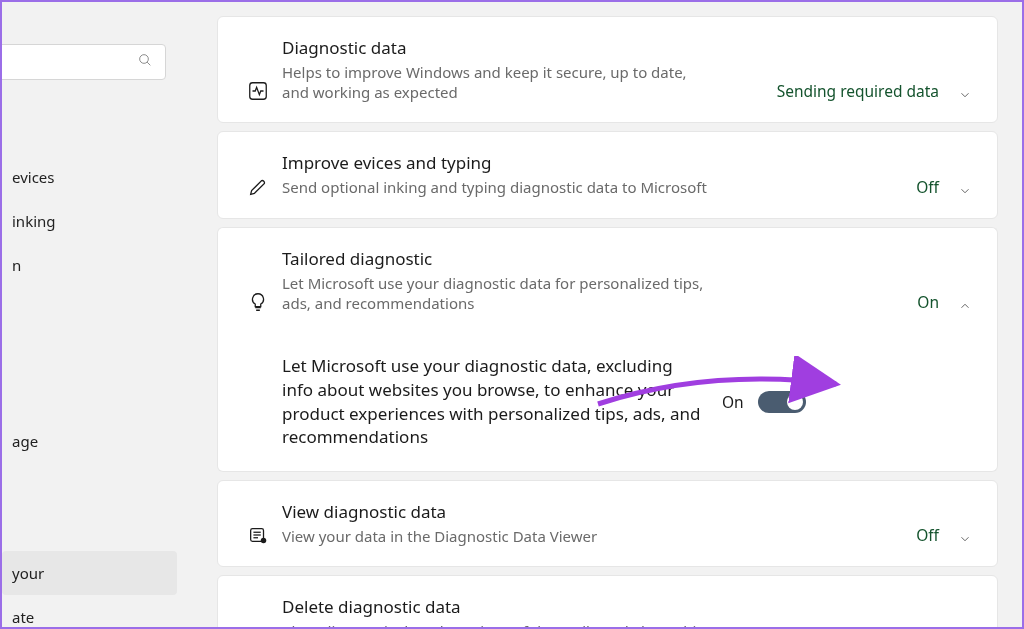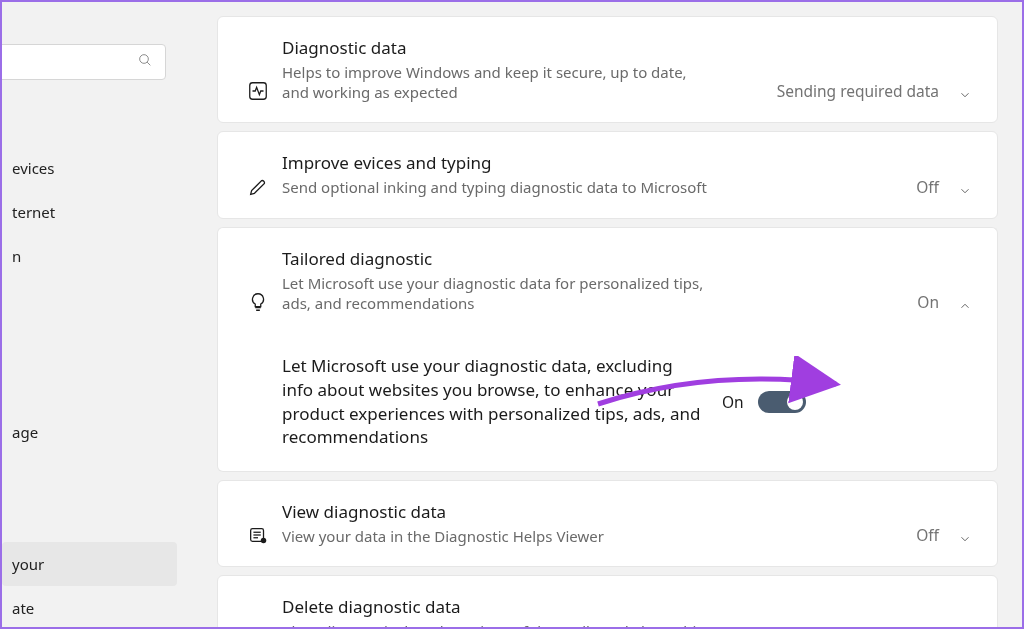--- a/index.html
+++ b/index.html
@@ -12,21 +12,21 @@
     color: #1b1b1b;
   }
   .layout { display: flex; height: 100%; }
 
   
   .sidebar {
     width: 175px;
     flex-shrink: 0;
     background: #f2f2f2;
     position: relative;
-    padding-top: 20px;
+    padding-top: 29px;
   }
   .search-box {
     position: absolute;
     top: 42px;
     left: -20px;
     width: 184px;
     height: 36px;
     background: #fff;
     border: 1px solid #d6d6d6;
     border-radius: 4px;
@@ -74,21 +74,21 @@
     display: flex;
     align-items: center;
     justify-content: center;
   }
   .card-icon svg { width: 22px; height: 22px; stroke: #1b1b1b; fill: none; stroke-width: 1.4; }
   .card-text { flex: 1; padding-right: 12px; }
   .card-title { font-size: 17px; color: #1b1b1b; line-height: 1.35; }
   .card-desc { font-size: 15px; color: #6a6a6a; line-height: 1.35; margin-top: 2px; max-width: 440px; }
   .card-status {
     font-size: 15.5px;
-    color: #737373;
+    color: #14532d;
     margin-right: 18px;
     white-space: nowrap;
   }
   .chevron { width: 16px; display: flex; justify-content: center; }
   .chevron svg { width: 14px; height: 14px; stroke: #444; fill: none; stroke-width: 1.4; }
 
   
   .sub-card {
     background: #fff;
     border: 1px solid #e6e6e6;
@@ -145,21 +145,21 @@
             <line x1="20" y1="20" x2="15.2" y2="15.2"></line>
           </svg>
       </span>
     </div>
     <div class="nav">
       <div class="nav-gap"></div>
       <div class="nav-item">
         <span>evices</span>
       </div>
       <div class="nav-item">
-        <span>ternet</span>
+        <span>inking</span>
       </div>
       <div class="nav-item">
         <span>n</span>
       </div>
       <div class="nav-gap3"></div>
       <div class="nav-item">
         <span>age</span>
       </div>
       <div class="nav-gap3" style="height:88px"></div>
       <div class="nav-item selected">
@@ -250,21 +250,21 @@
           <svg viewBox="0 0 24 24">
               <rect x="4" y="5" width="14" height="14" rx="2"></rect>
               <line x1="7" y1="9" x2="15" y2="9"></line>
               <line x1="7" y1="12" x2="15" y2="12"></line>
               <line x1="7" y1="15" x2="12" y2="15"></line>
               <circle cx="18" cy="18" r="3" fill="#1b1b1b" stroke="none"></circle>
             </svg>
         </div>
         <div class="card-text">
           <div class="card-title">View diagnostic data</div>
-          <div class="card-desc">View your data in the Diagnostic Helps Viewer</div>
+          <div class="card-desc">View your data in the Diagnostic Data Viewer</div>
         </div>
         <div class="card-status">Off</div>
         <div class="chevron">
           <svg viewBox="0 0 24 24">
               <path d="M6 9 L12 15 L18 9"></path>
             </svg>
         </div>
       </div>
     </div>
 

